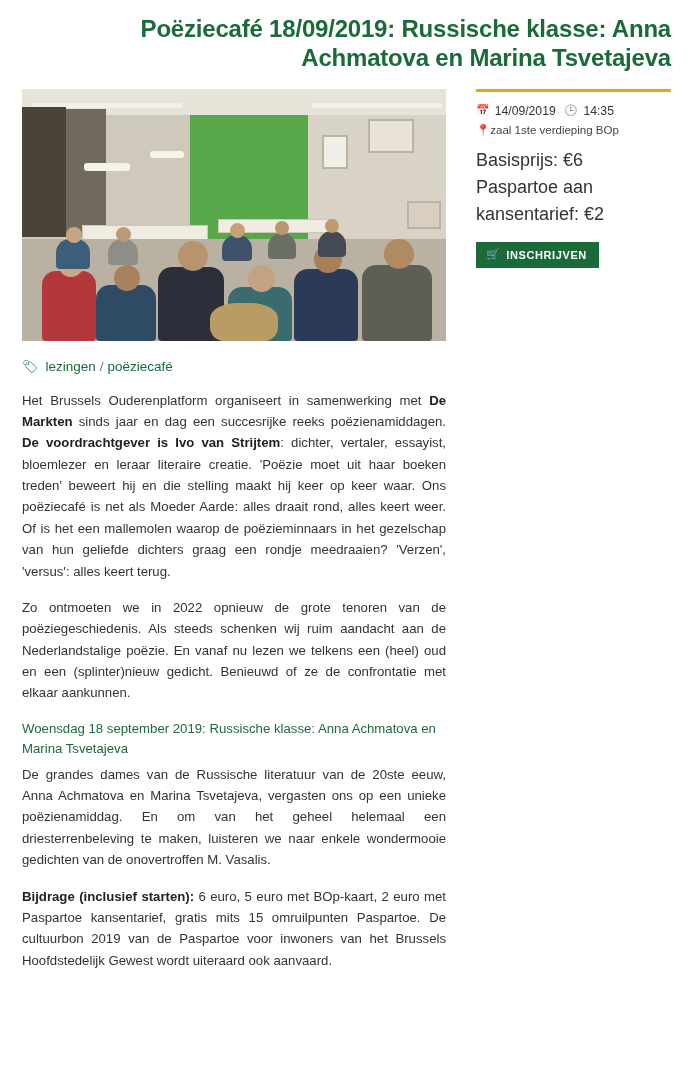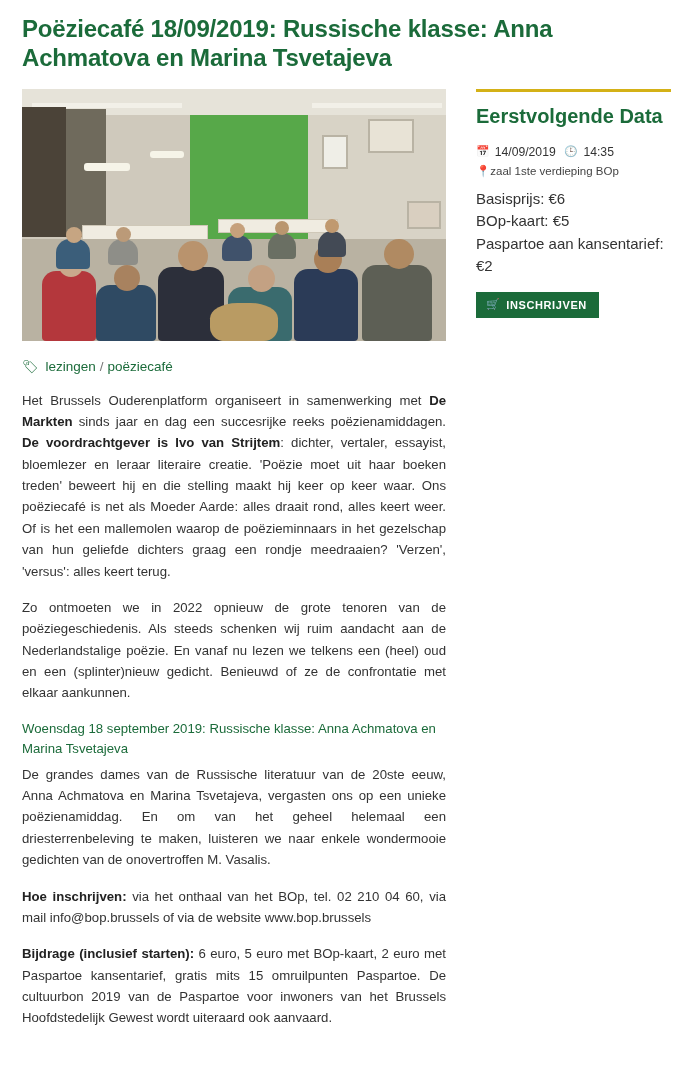--- a/index.html
+++ b/index.html
@@ -20,20 +20,21 @@
     padding: 14px 22px 18px 22px;
   }
   
   .page-title {
     font-size: 24px;
     line-height: 1.22;
     font-weight: bold;
     color: #1b6b3a;
     margin: 0 0 16px 0;
     letter-spacing: -0.2px;
+    text-align: right;
   }
   
   .columns {
     display: flex;
     align-items: flex-start;
   }
   .col-left {
     width: 424px;
     flex: 0 0 424px;
   }
@@ -121,21 +122,21 @@
   }
   .meta-line .gap { display: inline-block; width: 9px; }
   .meta-small {
     font-size: 11.5px;
     color: #444;
     margin-bottom: 10px;
     display: flex;
     align-items: center;
   }
   .price-block {
-    font-size: 15px;
+    font-size: 18px;
     line-height: 1.5;
     color: #333;
     margin-bottom: 14px;
   }
   .btn-signup {
     display: inline-flex;
     align-items: center;
     background: #1b6b3a;
     color: #ffffff;
     font-size: 11px;
@@ -244,50 +245,45 @@
         <span>Zo ontmoeten we in 2022 opnieuw de grote tenoren van de poëziegeschiedenis. Als steeds schenken wij ruim aandacht aan de Nederlandstalige poëzie. En vanaf nu lezen we telkens een (heel) oud en een (splinter)nieuw gedicht. Benieuwd of ze de confrontatie met elkaar aankunnen.</span>
       </p>
 
       <p class="subhead">Woensdag 18 september 2019: Russische klasse: Anna Achmatova en Marina Tsvetajeva</p>
 
       <p class="body-p">
         <span>De grandes dames van de Russische literatuur van de 20ste eeuw, Anna Achmatova en Marina Tsvetajeva, vergasten ons op een unieke poëzienamiddag. En om van het geheel helemaal een driesterrenbeleving te maken, luisteren we naar enkele wondermooie gedichten van de onovertroffen M. Vasalis.</span>
       </p>
 
 
-      <p class="body-p">
-        <b>Hoe inschrijven:</b><span> via het onthaal van het BOp, tel. 02 210 04 60, via mail info@bop.brussels of via de website www.bop.brussels</span>
-      </p>
 
       <p class="body-p">
         <b>Bijdrage (inclusief starten):</b><span> 6 euro, 5 euro met BOp-kaart, 2 euro met Paspartoe kansentarief, gratis mits 15 omruilpunten Paspartoe. De cultuurbon 2019 van de Paspartoe voor inwoners van het Brussels Hoofdstedelijk Gewest wordt uiteraard ook aanvaard.</span>
       </p>
 
     </div>
 
     <div class="col-right">
       <div class="right-rule"></div>
-      <h2 class="right-title">Eerstvolgende Data</h2>
 
       <div class="meta-line">
         <span class="ic">📅</span>
         <span>14/09/2019</span>
         <span class="gap"></span>
         <span class="ic">🕒</span>
         <span>14:35</span>
       </div>
 
       <div class="meta-small">
         <span class="ic">📍</span>
         <span>zaal 1ste verdieping BOp</span>
       </div>
 
       <div class="price-block">
         <div>Basisprijs: €6</div>
-        <div>BOp-kaart: €5</div>
         <div>Paspartoe aan kansentarief: €2</div>
       </div>
 
       <button class="btn-signup">
         <span class="cart">🛒</span>
         <span>INSCHRIJVEN</span>
       </button>
     </div>
 
   </div>

